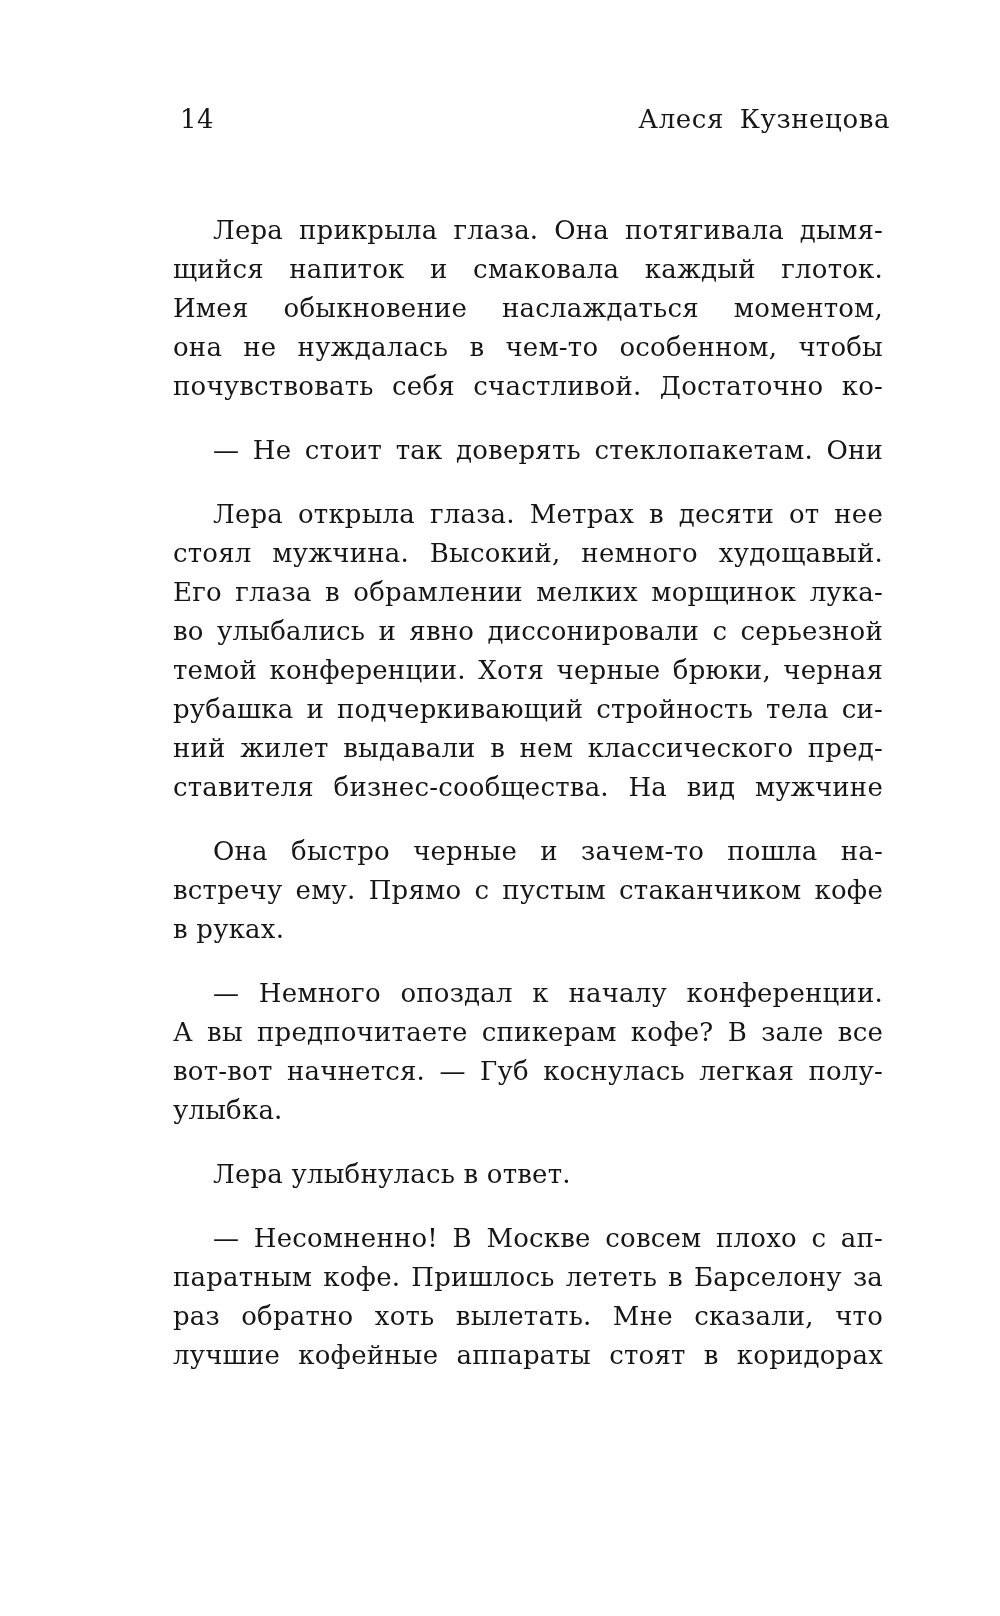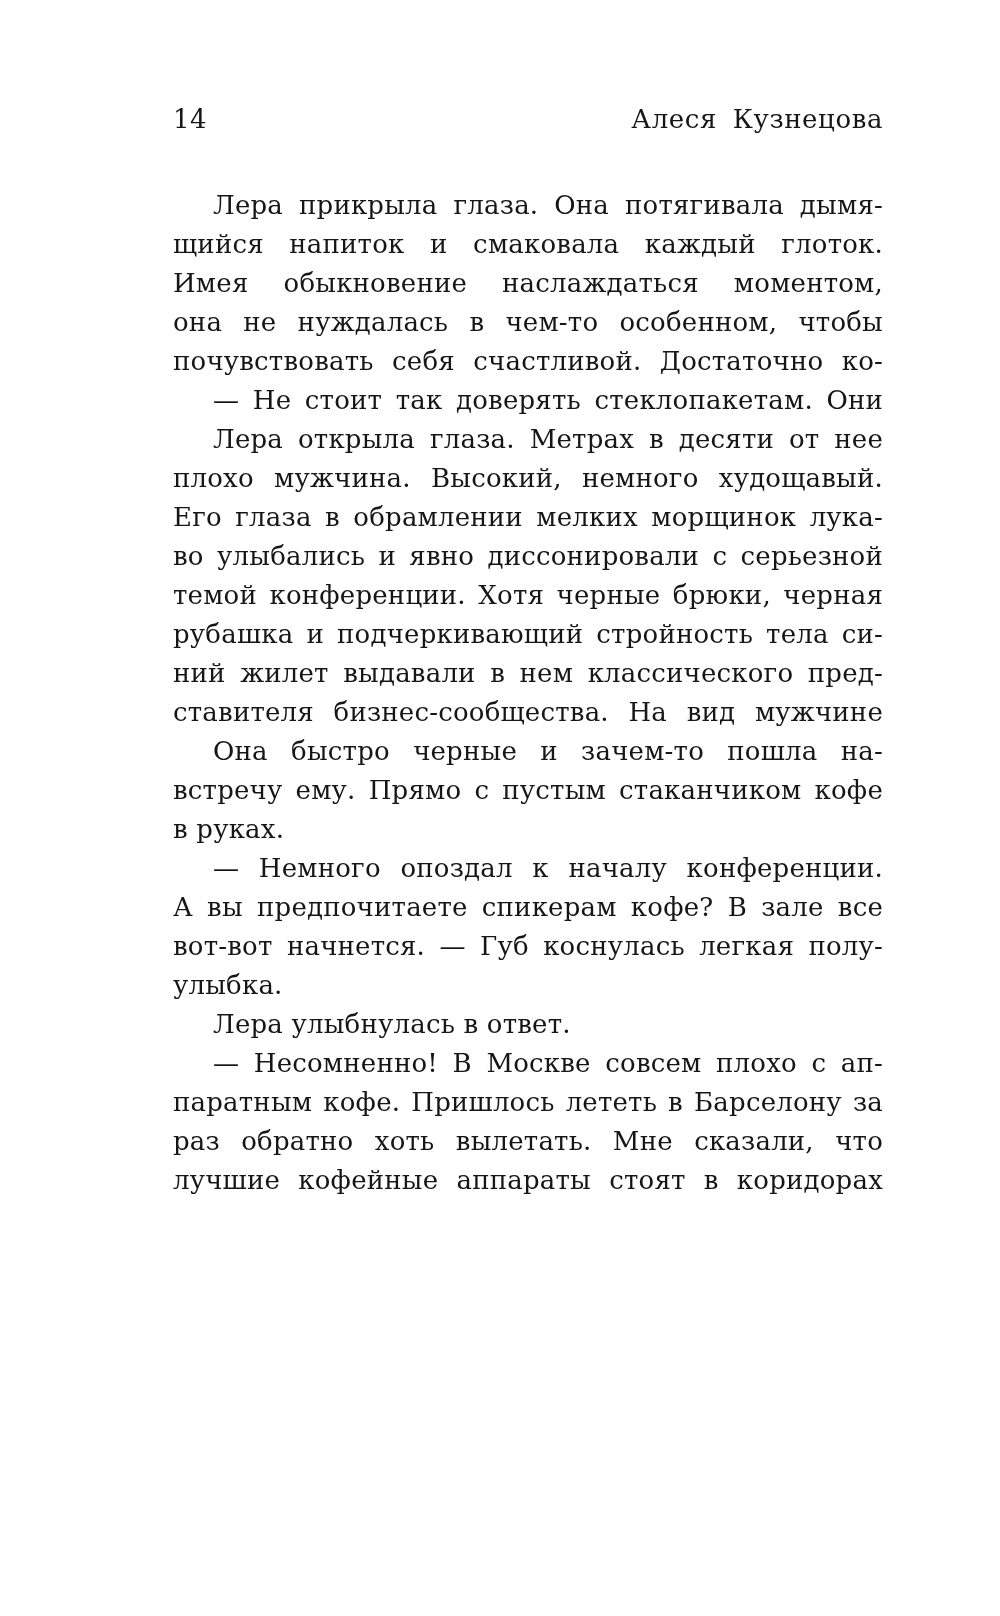--- a/index.html
+++ b/index.html
@@ -11,21 +11,21 @@
     position: relative;
     width: 1000px;
     height: 1616px;
     background: #ffffff;
     overflow: hidden;
     font-family: "DejaVu Serif", "Liberation Serif", serif;
     color: #161616;
   }
   .header {
     position: absolute;
-    left: 173px;
+    left: 180px;
     top: 102px;
     width: 710px;
     display: flex;
     justify-content: space-between;
     align-items: baseline;
     font-size: 26px;
     line-height: 34px;
   }
   .page-number {
     letter-spacing: 0.5px;
@@ -48,40 +48,41 @@
     text-align-last: justify;
     white-space: normal;
     letter-spacing: 0.2px;
   }
   .line.end {
     text-align: left;
     text-align-last: left;
   }
   .line.indent {
     text-indent: 40px;
+    margin-top: 25px;
   }
 </style>
 </head>
 <body>
 
 <div class="page">
   <div class="header">
     <span class="page-number">14</span>
     <span class="author">Алеся Кузнецова</span>
   </div>
 
   <div class="text-block" id="text-block">
       <div class="line indent">Лера прикрыла глаза. Она потягивала дымя-</div>
       <div class="line">щийся напиток и смаковала каждый глоток.</div>
       <div class="line">Имея обыкновение наслаждаться моментом,</div>
       <div class="line">она не нуждалась в чем-то особенном, чтобы</div>
       <div class="line">почувствовать себя счастливой. Достаточно ко-</div>
       <div class="line indent">— Не стоит так доверять стеклопакетам. Они</div>
       <div class="line indent">Лера открыла глаза. Метрах в десяти от нее</div>
-      <div class="line">плохо мужчина. Высокий, немного худощавый.</div>
+      <div class="line">стоял мужчина. Высокий, немного худощавый.</div>
       <div class="line">Его глаза в обрамлении мелких морщинок лука-</div>
       <div class="line">во улыбались и явно диссонировали с серьезной</div>
       <div class="line">темой конференции. Хотя черные брюки, черная</div>
       <div class="line">рубашка и подчеркивающий стройность тела си-</div>
       <div class="line">ний жилет выдавали в нем классического пред-</div>
       <div class="line">ставителя бизнес-сообщества. На вид мужчине</div>
       <div class="line indent">Она быстро черные и зачем-то пошла на-</div>
       <div class="line">встречу ему. Прямо с пустым стаканчиком кофе</div>
       <div class="line end">в руках.</div>
       <div class="line indent">— Немного опоздал к началу конференции.</div>

